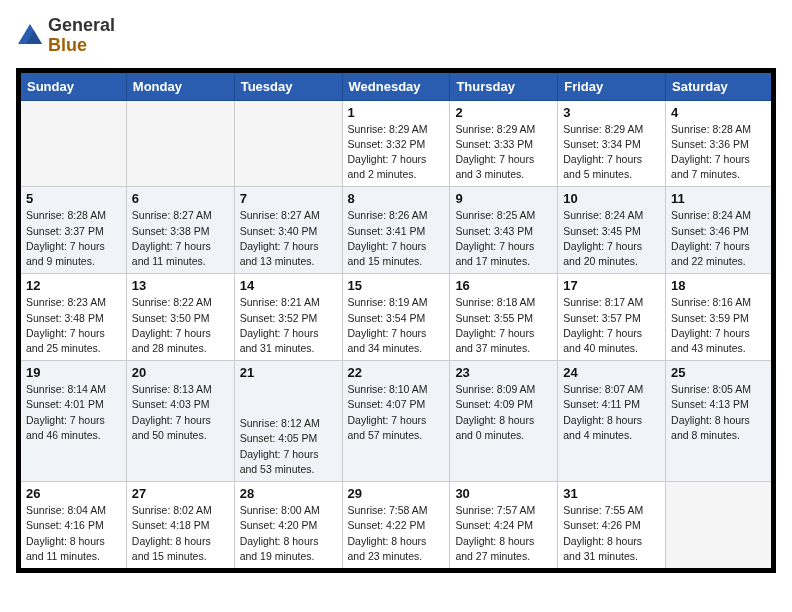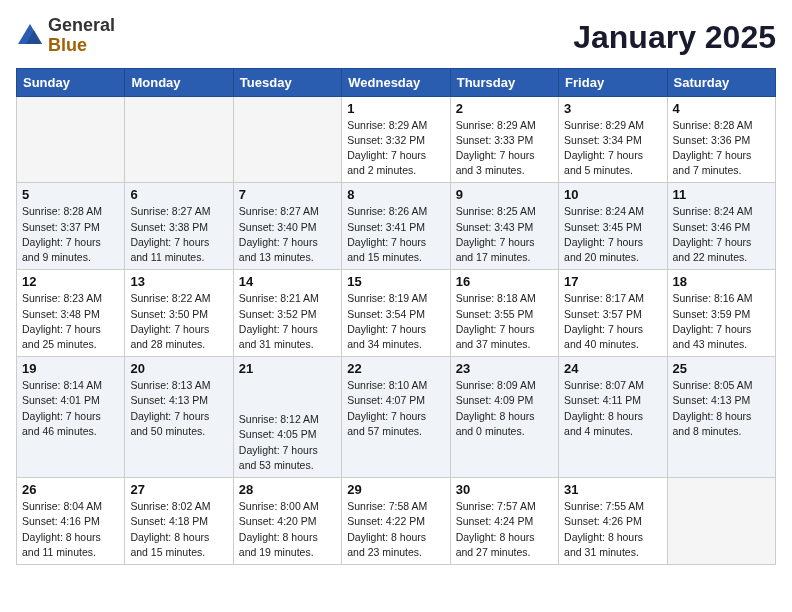--- a/index.html
+++ b/index.html
@@ -40,21 +40,21 @@
       font-weight: bold;
       color: #1a1a2e;
     }
     .calendar-subtitle {
       font-size: 15px;
       color: #333;
     }
     .calendar {
       width: 100%;
       border-collapse: collapse;
-      border: 1px solid #000000;
+      border: 5px solid #000000;
     }
     .calendar th {
       background: #2a5db0;
       color: #fff;
       font-size: 13px;
       font-weight: bold;
       padding: 6px 6px;
       text-align: left;
       border: 1px solid #1e4a8f;
     }
@@ -94,21 +94,20 @@
     <svg class="logo-icon" viewBox="0 0 28 28">
       <polygon points="14,2 26,22 2,22" fill="#2a5db0"></polygon>
       <polygon points="18,8 26,22 10,22" fill="#1a3a7a" opacity="0.5"></polygon>
     </svg>
     <div class="logo-text">
       <span class="logo-general">General</span><br>
       <span class="logo-blue">Blue</span>
     </div>
   </div>
   <div class="title-block">
-    <div class="calendar-title">January 2025</div>
   </div>
 </div>
 
 <table class="calendar">
   <thead>
     <tr>
     <th>Sunday</th>
         <th>Monday</th>
         <th>Tuesday</th>
         <th>Wednesday</th>
@@ -238,21 +237,21 @@
       <tr class="row-shaded">
         <td>
           <div class="day-num">19</div>
           <div class="day-info" style="white-space: pre-line;">Sunrise: 8:14 AM
 Sunset: 4:01 PM
 Daylight: 7 hours and 46 minutes.</div>
         </td>
         <td>
           <div class="day-num">20</div>
           <div class="day-info" style="white-space: pre-line;">Sunrise: 8:13 AM
-Sunset: 4:13 PM
+Sunset: 4:03 PM
 Daylight: 7 hours and 50 minutes.</div>
         </td>
         <td>
           <div class="day-num">21</div>
           <div class="day-info" style="white-space: pre-line; margin-top: 36px;">Sunrise: 8:12 AM
 Sunset: 4:05 PM
 Daylight: 7 hours and 53 minutes.</div>
         </td>
         <td>
           <div class="day-num">22</div>

